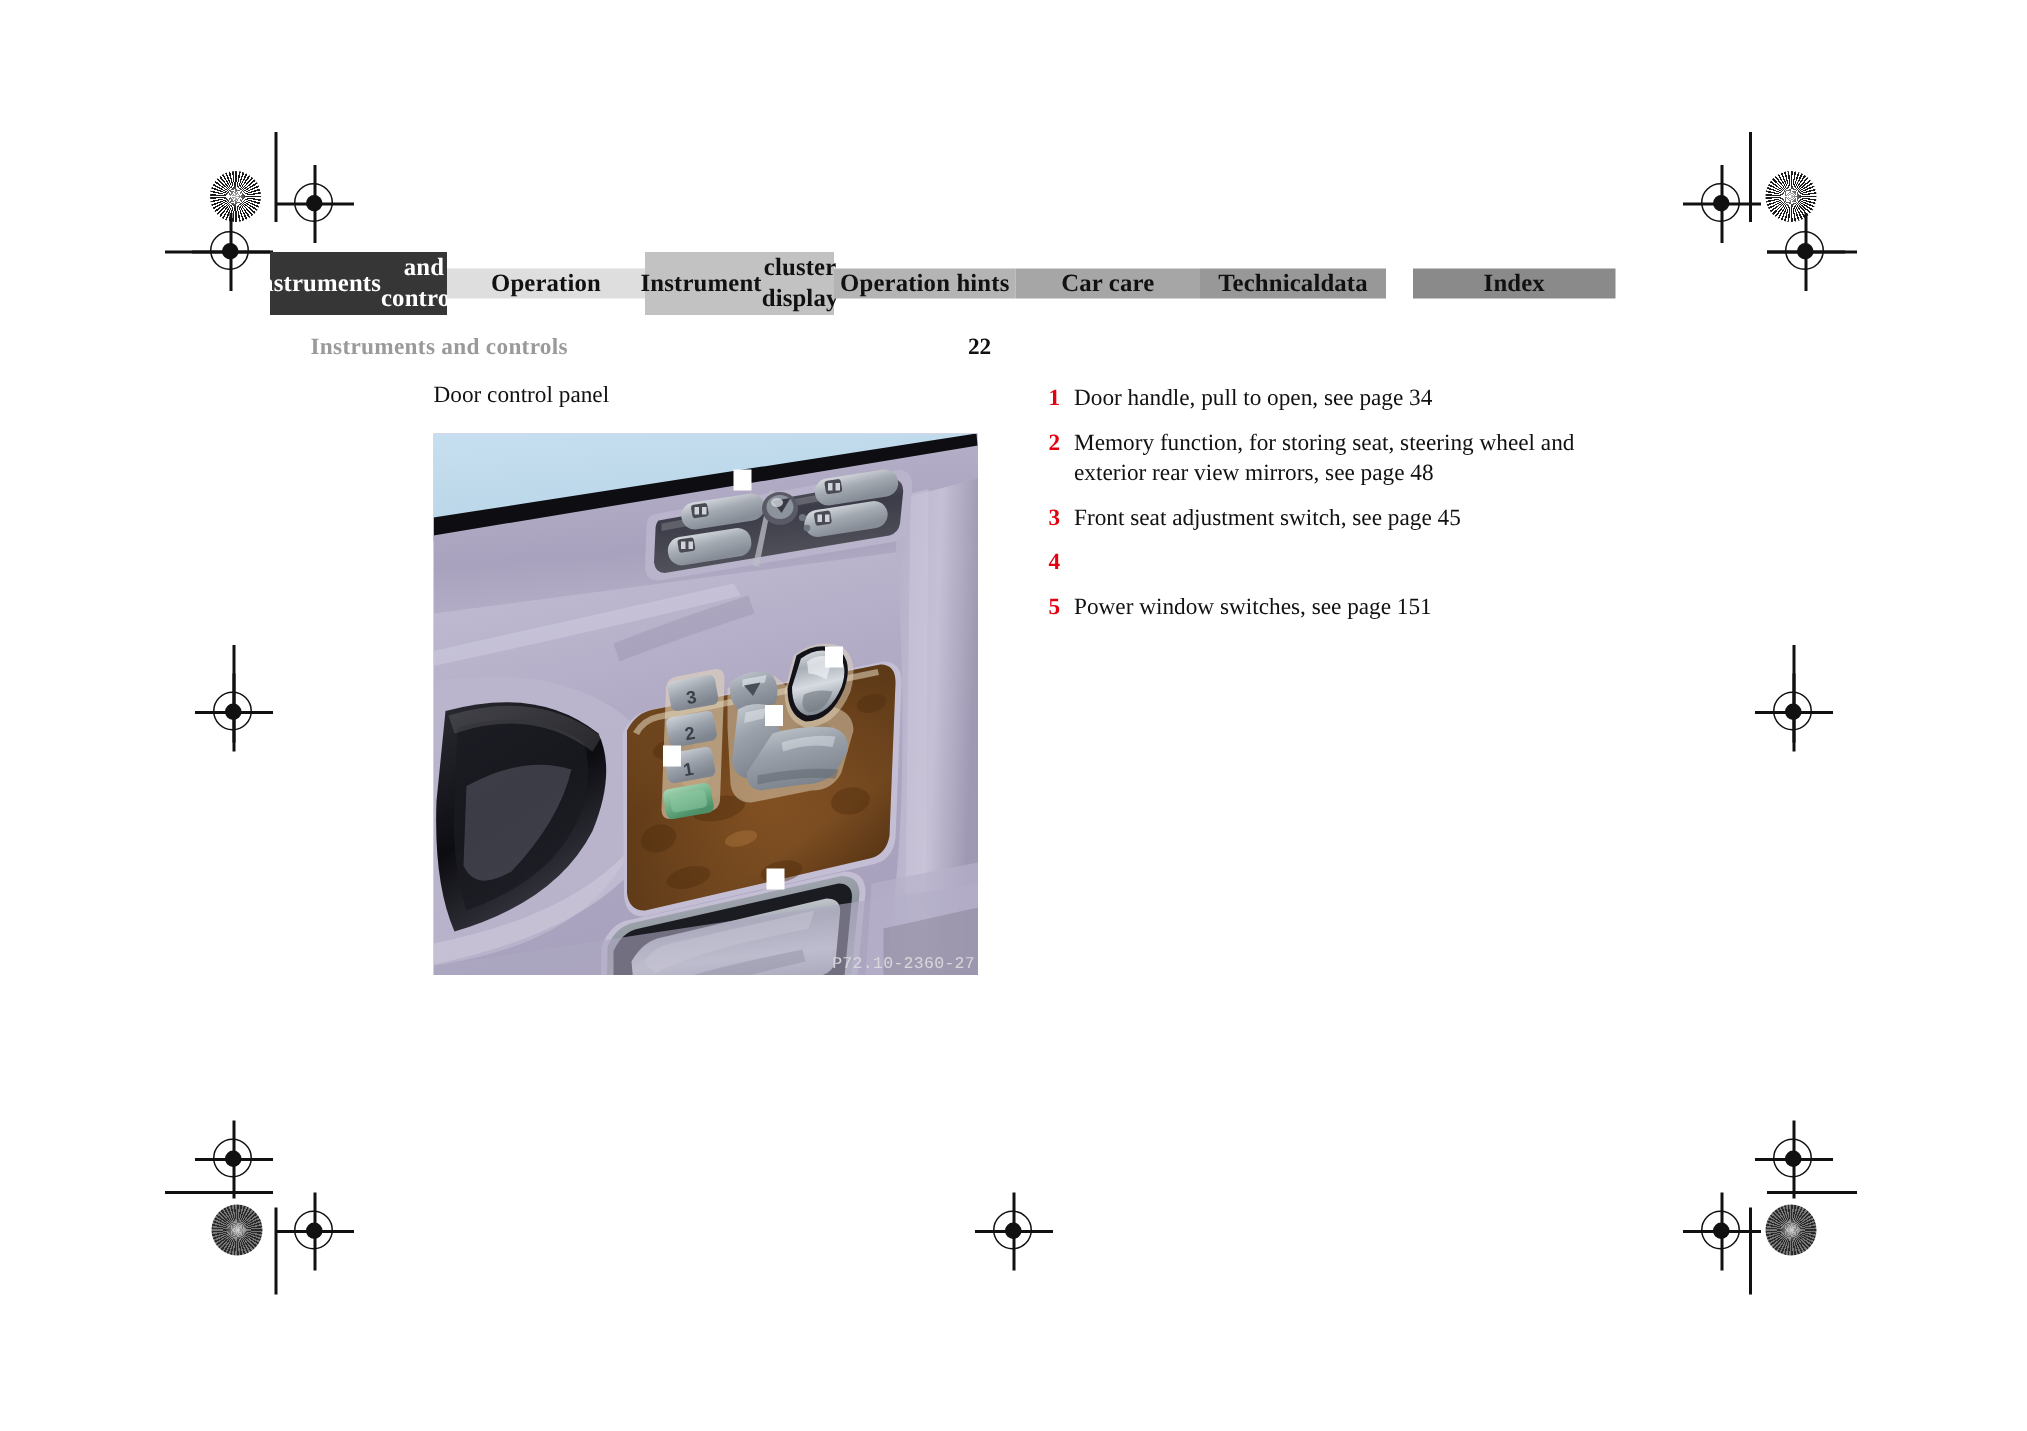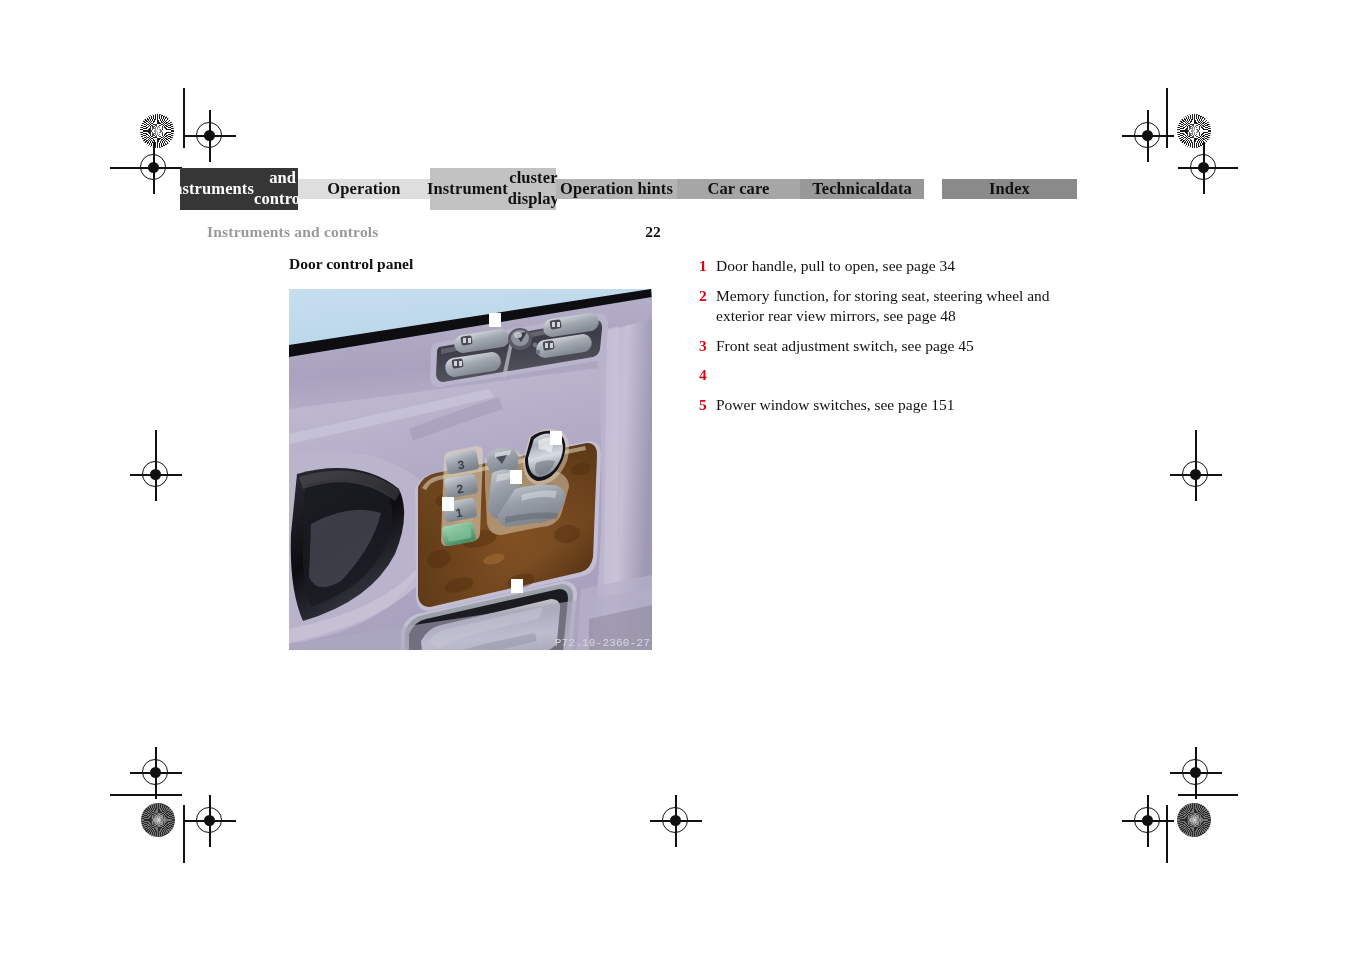--- a/index.html
+++ b/index.html
@@ -126,21 +126,21 @@
     font-weight: bold;
     color: #111;
   }
 
   
   .figtitle {
     position: absolute;
     left: 289px;
     top: 255px;
     font-size: 15.5px;
-    font-weight: bold;
+    font-weight: normal;
     color: #111;
   }
 
   
   .illo {
     position: absolute;
     left: 289px;
     top: 289px;
     width: 363px;
     height: 361px;

